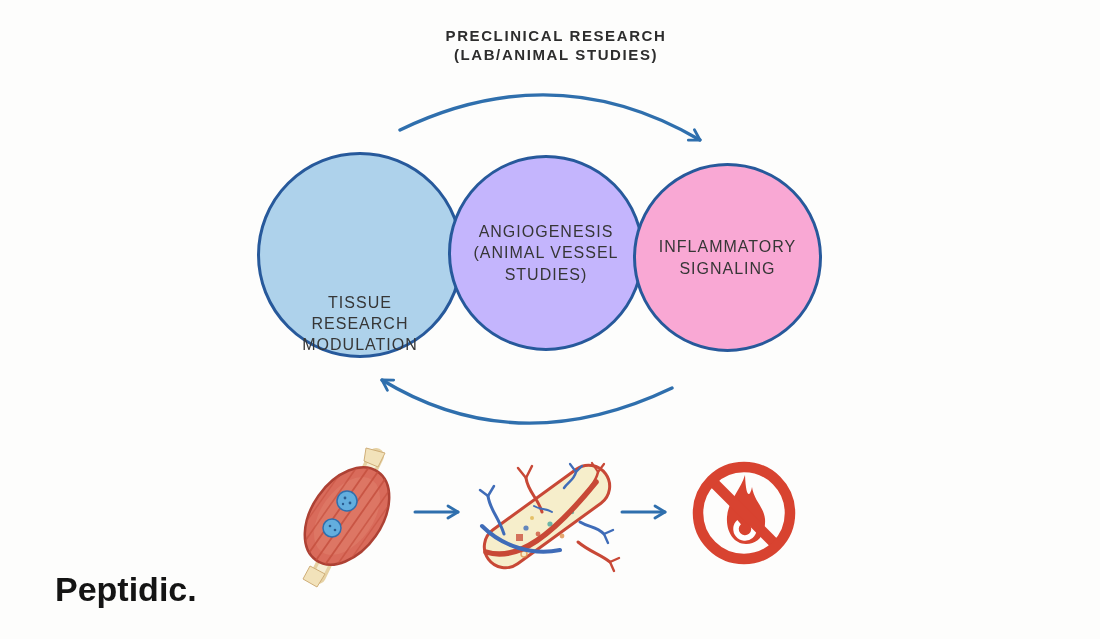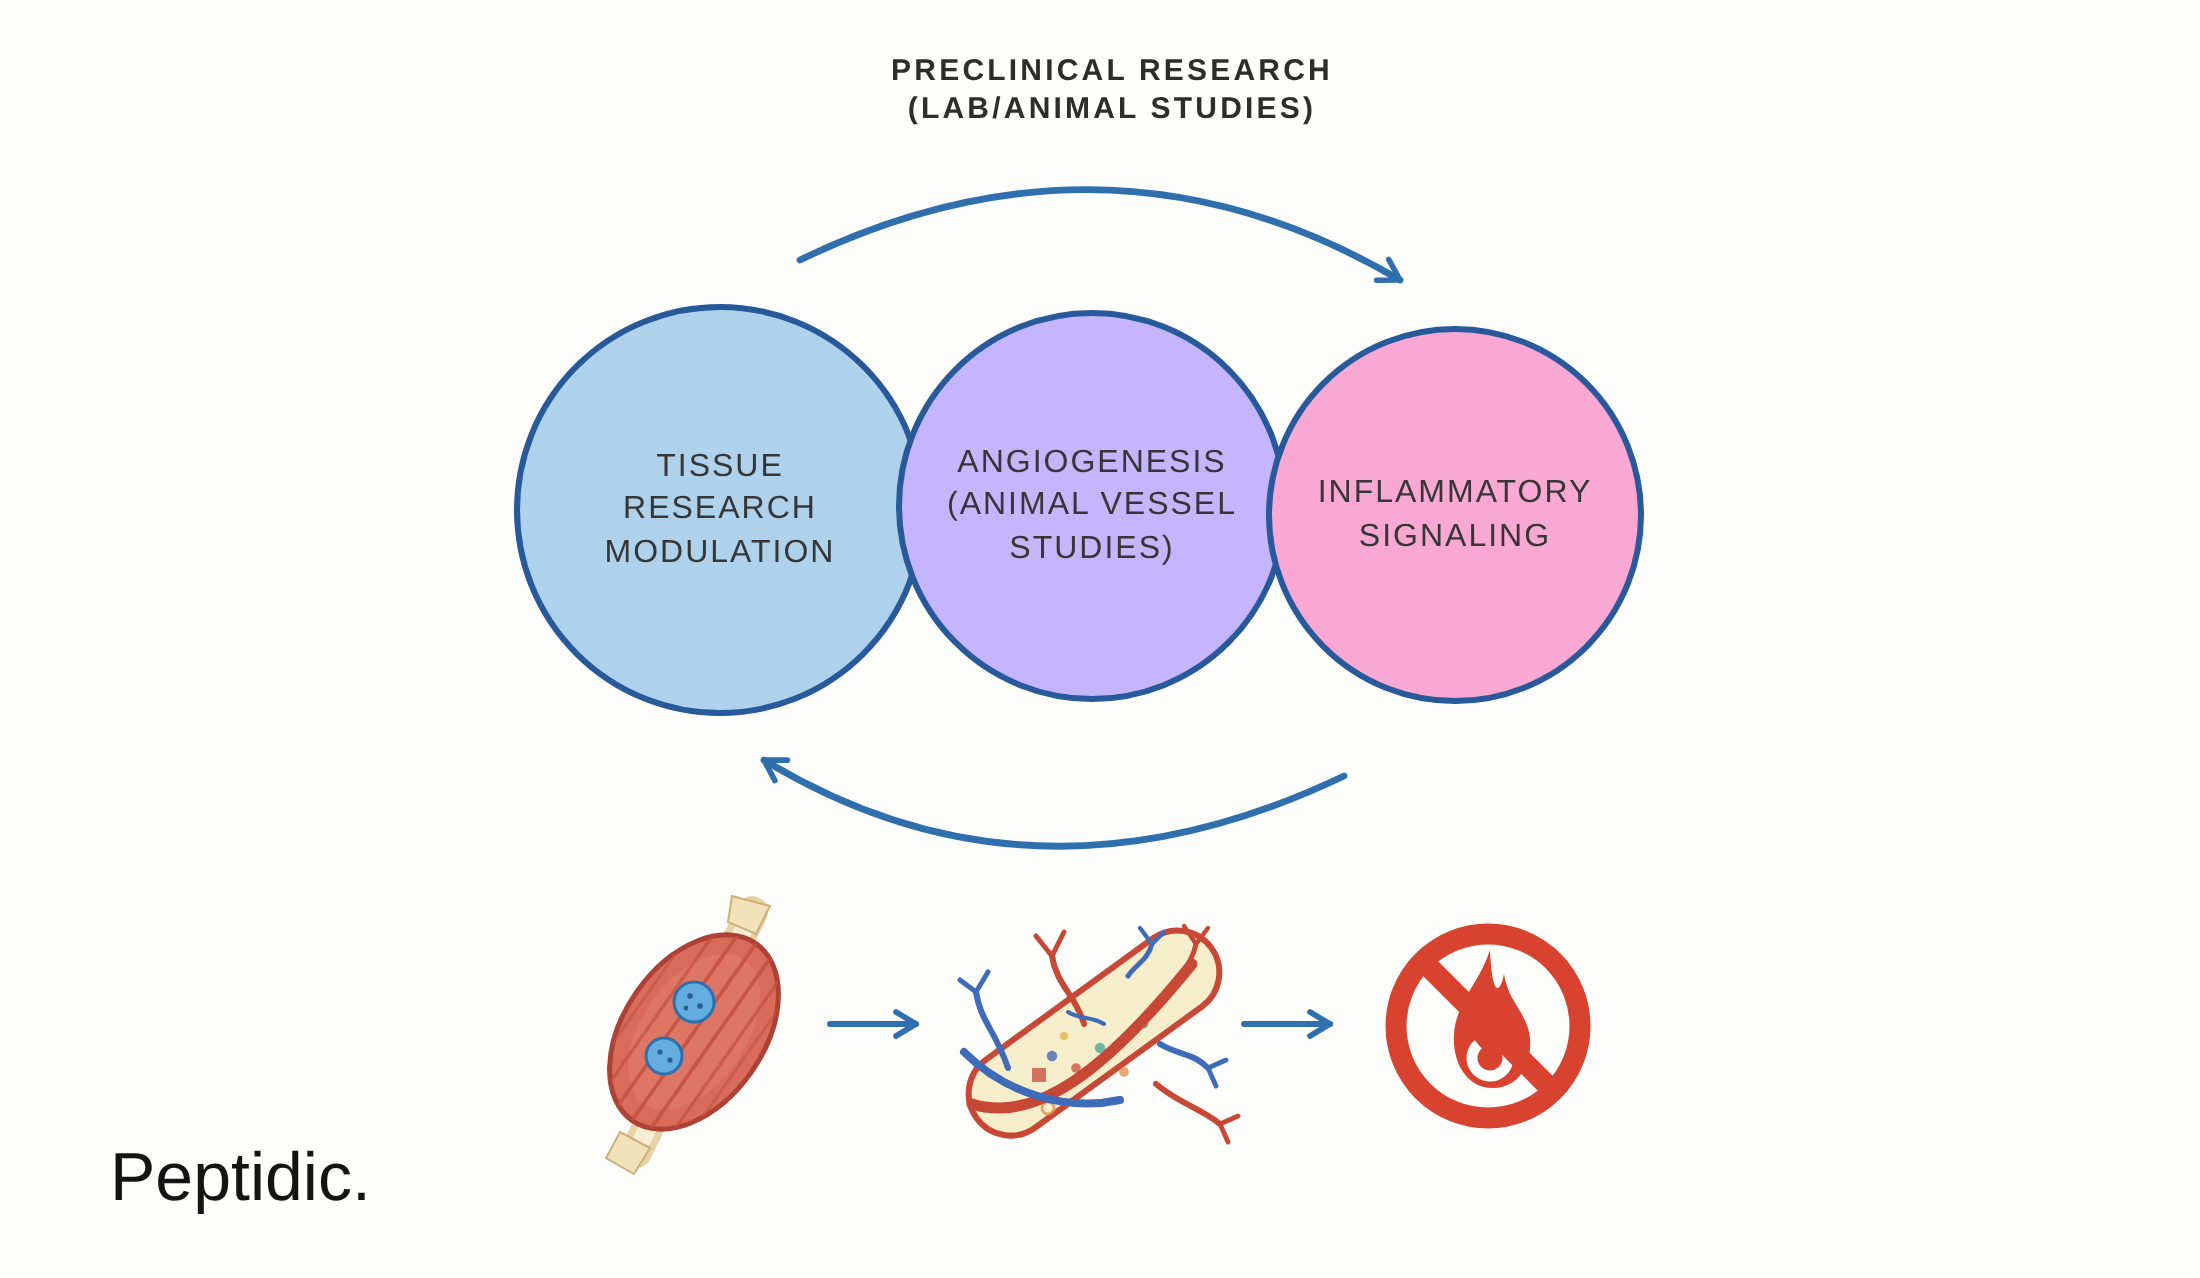--- a/index.html
+++ b/index.html
@@ -21,26 +21,26 @@
     border:3px solid #27599b;
     box-sizing:border-box;
     display:flex;align-items:center;justify-content:center;
     text-align:center;
   }
   .circle-label{
     font-size:16px;font-weight:500;letter-spacing:1px;
     color:#363636;line-height:1.32;
   }
   .circle-label span{display:block;}
-  .circle-blue{left:257px;top:152px;width:206px;height:206px;background:#aed2eb;z-index:1;}
+  .circle-blue{left:257px;top:152px;width:206px;height:206px;background:#aed2eb;z-index:1;align-items:flex-end;}
   .circle-green{left:448px;top:155px;width:196px;height:196px;background:#c4b5fd;z-index:2;}
   .circle-orange{left:633px;top:163px;width:189px;height:189px;background:#f9a8d4;z-index:3;}
   .logo{
     position:absolute;left:55px;top:570px;
-    font-size:34px;font-weight:400;color:#141414;letter-spacing:0;
+    font-size:34px;font-weight:700;color:#141414;letter-spacing:0;
   }
 </style>
 </head>
 <body>
 
 <div class="canvas">
 
   <div class="title">
     <div>PRECLINICAL RESEARCH</div>
     <div>(LAB/ANIMAL STUDIES)</div>

